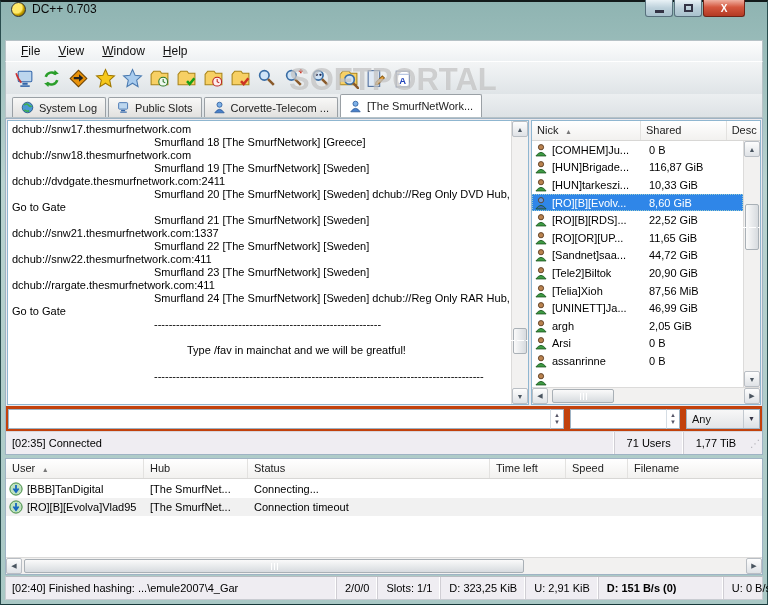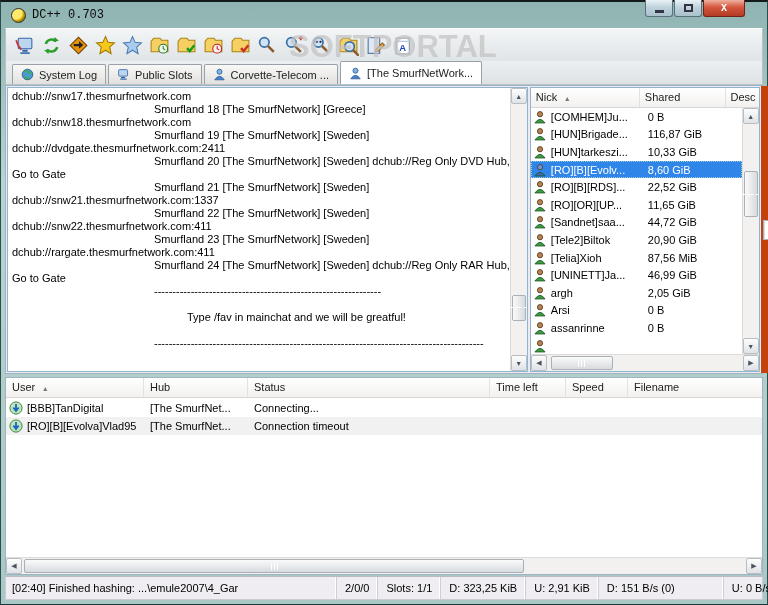--- a/index.html
+++ b/index.html
@@ -2,21 +2,21 @@
 <html><head>
 <meta charset="utf-8">
 <style>
   * { box-sizing: border-box; margin: 0; padding: 0; }
   html,body { width:768px; height:605px; background:#3a6f70; font-family:"Liberation Sans",sans-serif; }
   .window { width:768px; height:605px; display:flex; flex-direction:column;
     background:linear-gradient(180deg,#8fb4b2 0%,#b9d3d0 30%,#a9c8c5 100%);
     border-top:2px solid #121a1a; border-left:1px solid #2a4d4e; border-right:1px solid #2a4d4e; border-bottom:1px solid #17393a;
     padding:0 4px 4px 4px; }
   
-  .titlebar { height:26px; display:flex; align-items:center; position:relative; flex:0 0 auto;font-family:Liberation Mono, monospace; }
+  .titlebar { height:38px; display:flex; align-items:flex-start; position:relative; flex:0 0 auto; }
   .app-icon { width:15px; height:15px; border-radius:50%; margin:0 6px 0 6px;
     background:radial-gradient(circle at 35% 35%, #ffe96a 0 45%, #caa400 60%, #3a3000 100%);
     border:1px solid #333; }
   .title-text { font-size:12px; color:#0a0a0a; }
   .win-buttons { position:absolute; right:18px; top:-2px; display:flex; }
   .win-btn { width:28px; height:17px; border:1px solid #57707c; border-top:none; border-radius:0 0 3px 3px;
     background:linear-gradient(#e9f2f6,#bcd0da 50%,#a9c2cd); display:flex; align-items:center; justify-content:center;
     font-size:10px; color:#233; margin-left:1px; }
   .win-btn.close { width:42px; background:linear-gradient(#f0b1a1,#d4573e 45%,#b33a24); color:#fff; font-weight:bold; border-color:#6e2316;}
   .glyph-min { width:9px; height:3px; background:#334; margin-top:6px;}
@@ -35,21 +35,21 @@
   .watermark-url { position:absolute; left:292px; top:30px; font-size:12px; color:rgba(130,130,130,0.55); pointer-events:none; }
   
   .tabbar { flex:0 0 24px; background:linear-gradient(#eceff1,#dde2e5); border:1px solid #b7c2c7; border-top:none;
     display:flex; align-items:flex-end; padding-left:6px; position:relative; }
   .tab { height:20px; display:flex; align-items:center; padding:0 8px; margin-right:2px;
     background:linear-gradient(#f8f8f7,#e2e1df); border:1px solid #9aa0a5; border-bottom:none; border-radius:2px 2px 0 0;
     font-size:11px; color:#222; white-space:nowrap; }
   .tab.active { height:23px; background:#fff; position:relative; z-index:2; }
   .tab svg { width:13px; height:13px; margin-right:5px; }
   
-  .hubview { flex:0 0 auto; background:#eceaee; border:1px solid #9fb3c4; margin-top:0; display:flex; flex-direction:row; }
+  .hubview { flex:0 0 auto; background:#eceaee; border:1px solid #9fb3c4; margin-top:0; display:flex; flex-direction:column; }
   .chat-row { flex:0 0 266px; display:flex; }
   .chatbox { flex:1 1 auto; background:#fff; border:1px solid #8fb6d0; margin:1px 2px 1px 1px; position:relative; overflow:hidden; display:flex;}
   .chat-lines { flex:1 1 auto; padding:2px 0 0 4px; overflow:hidden; }
   .chat-line { font-size:11px; line-height:13px; color:#000; white-space:nowrap; }
   .chat-line.indent { padding-left:142px; }
   .chat-line.indent2 { padding-left:175px; }
   
   .vscroll { flex:0 0 17px; background:#f2f1f0; border-left:1px solid #dcdbda; display:flex; flex-direction:column; }
   .sb-btn { flex:0 0 16px; background:linear-gradient(#fdfdfd,#dfe2e6); border:1px solid #b9bec4; border-radius:2px;
     display:flex; align-items:center; justify-content:center; font-size:7px; color:#4a5560; }
@@ -122,20 +122,26 @@
         </div>
       <div class="win-btn">
           <span class="glyph-max"></span>
         </div>
       <div class="win-btn close">
           <span>X</span>
         </div>
     </div>
   </div>
 
+  <div class="menubar" id="menubar">
+      <span class="menu-item"><u>F</u>ile</span>
+      <span class="menu-item"><u>V</u>iew</span>
+      <span class="menu-item"><u>W</u>indow</span>
+      <span class="menu-item"><u>H</u>elp</span>
+    </div>
 
   <div class="toolbar" id="toolbar">
 
   <div class="tb-icon">
         <svg viewBox="0 0 20 20">
           <rect x="4" y="3" width="13" height="10" rx="1" fill="#bcd6ee" stroke="#3366aa"></rect>
           <rect x="8" y="14" width="5" height="2" fill="#3366aa"></rect>
           <rect x="6" y="16.5" width="9" height="1.5" fill="#3366aa"></rect>
           <path d="M2 5 q2 6 5 9" stroke="#cc3333" stroke-width="1.6" fill="none"></path>
         </svg>
@@ -524,19 +530,19 @@
       <div class="sb-btn">▶</div>
     </div>
   </div>
 
   <div class="main-status">
     <span class="ms-panel ms-msg">[02:40] Finished hashing: ...\emule2007\4_Gar</span>
     <span class="ms-panel">2/0/0</span>
     <span class="ms-panel">Slots: 1/1</span>
     <span class="ms-panel">D: 323,25 KiB</span>
     <span class="ms-panel">U: 2,91 KiB</span>
-    <span class="ms-panel" style="flex:0 0 125px;">D: 151 B/s (0)</span>
+    <span class="ms-panel" style="flex:0 0 125px;font-weight:bold;">D: 151 B/s (0)</span>
     <span class="ms-panel" style="flex:0 0 115px;">U: 0 B/s (0)</span>
     <span class="ms-fill"></span>
 
   </div>
 
 </div>
 
 </body></html>

